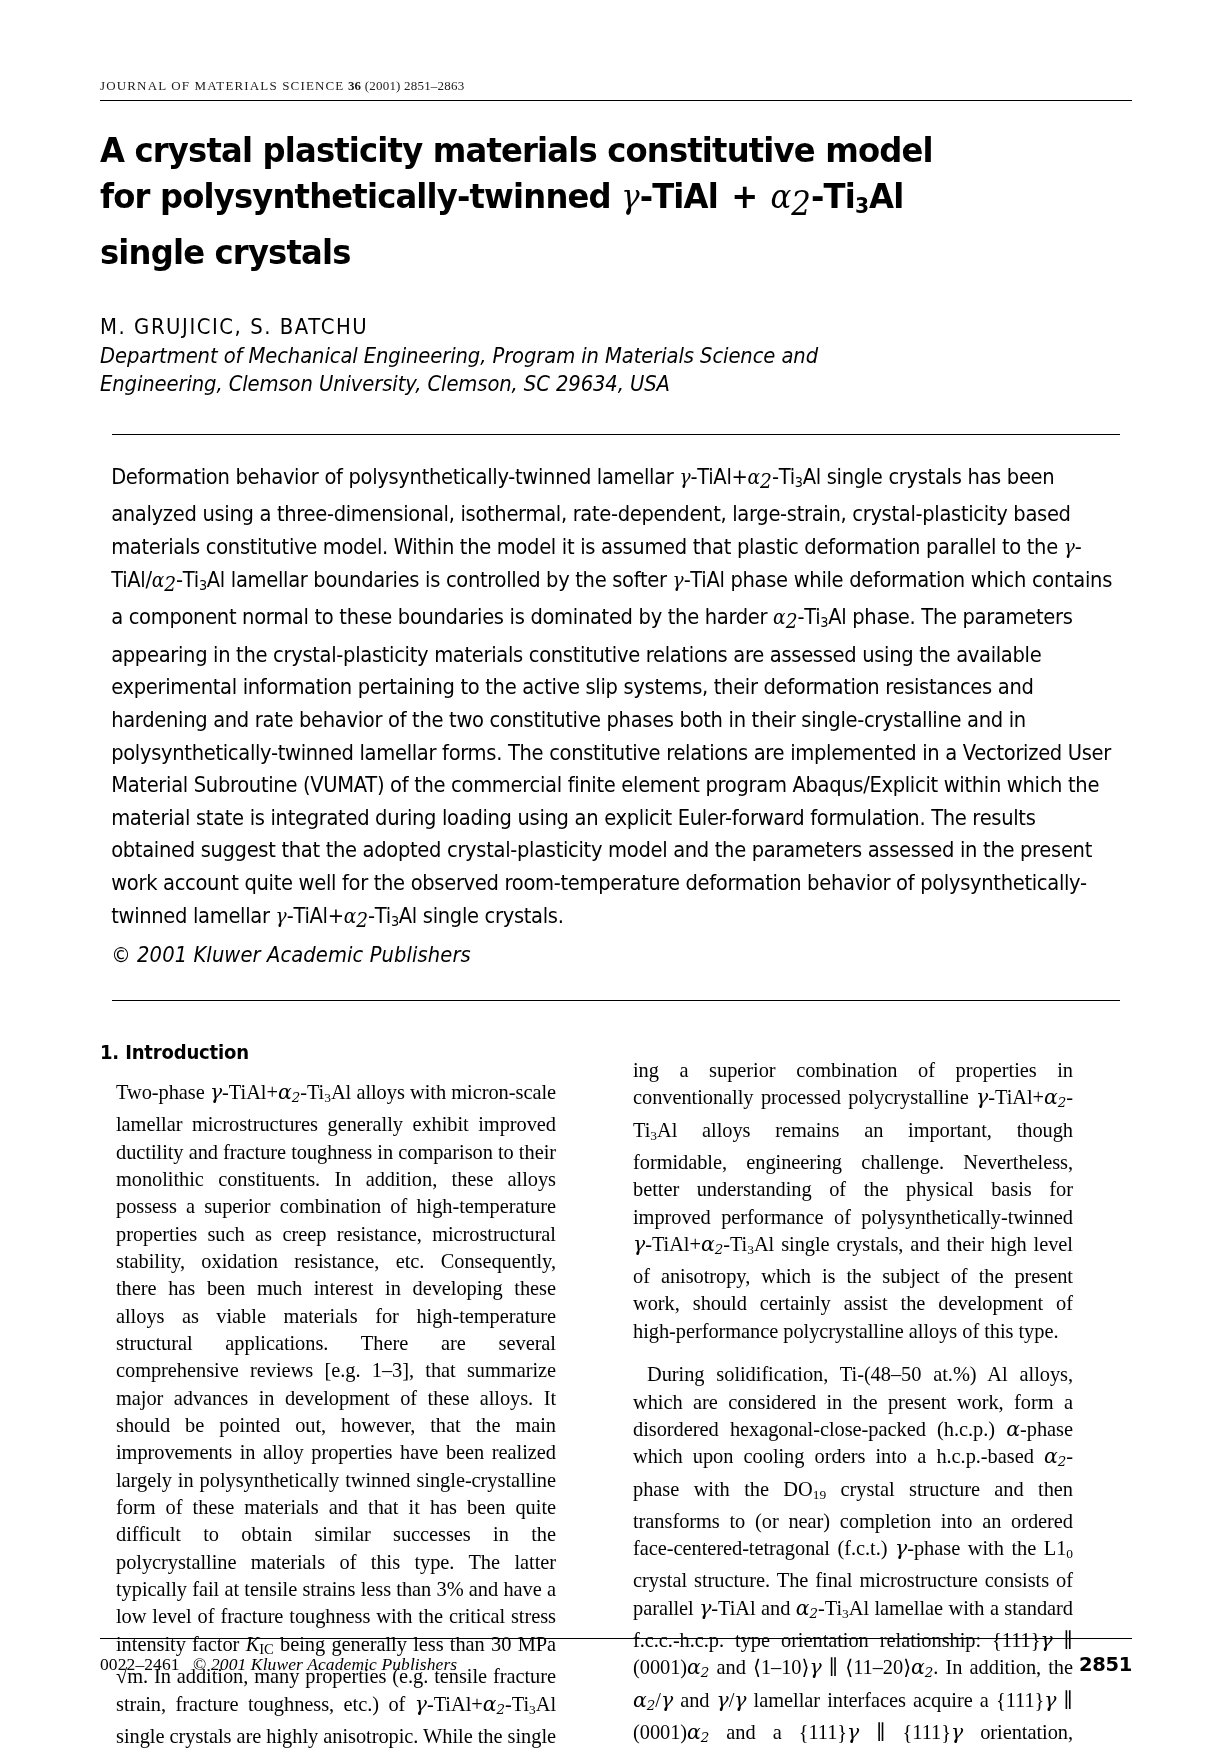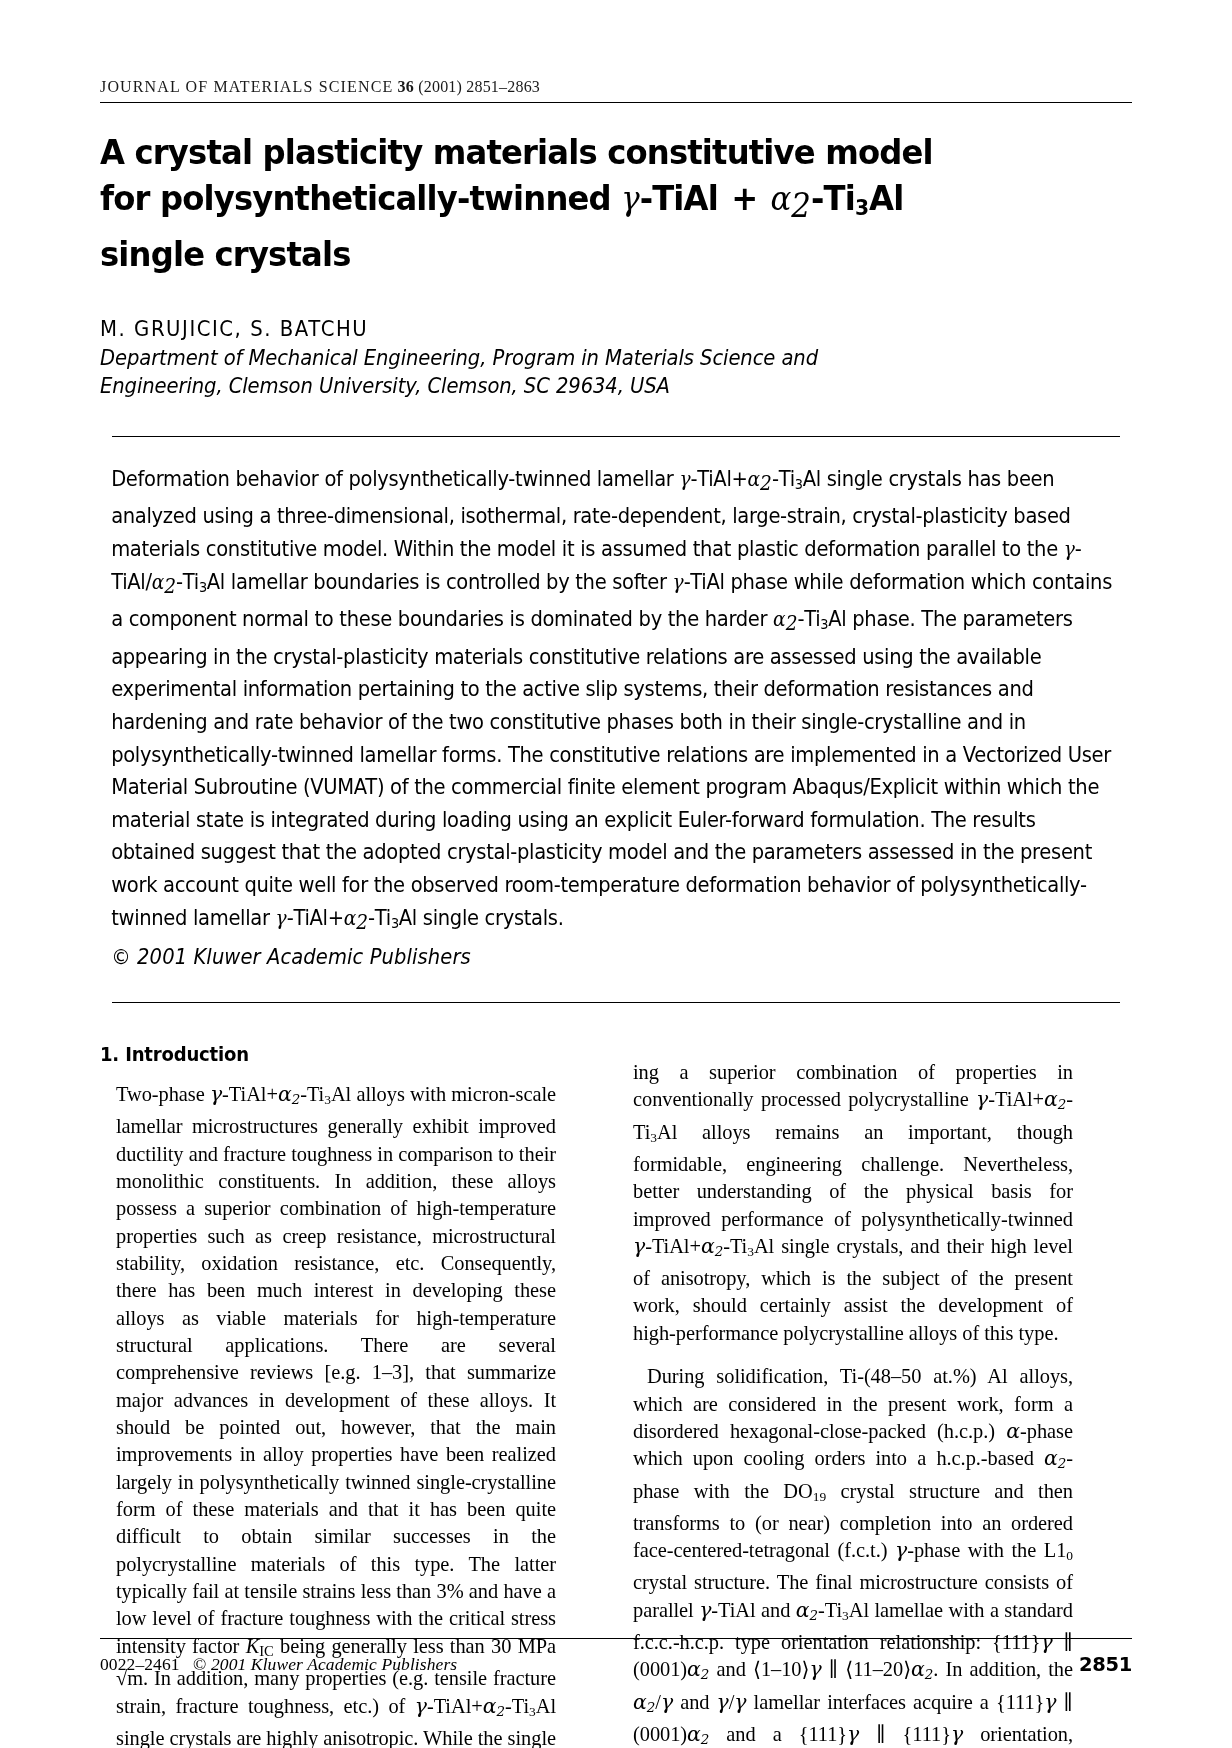--- a/index.html
+++ b/index.html
@@ -18,21 +18,21 @@
     position: relative;
     width: 1232px;
     height: 1748px;
     box-sizing: border-box;
     padding: 78px 100px 0 100px;
   }
 
   
   .running-head {
     font-family: "Liberation Serif", "DejaVu Serif", serif;
-    font-size: 16px;
+    font-size: 13px;
     letter-spacing: 1.15px;
     color: #1a1a1a;
     white-space: nowrap;
     padding-bottom: 6px;
   }
   .running-head .vol {
     font-weight: bold;
     letter-spacing: 0.2px;
   }
   .running-head .plain {

